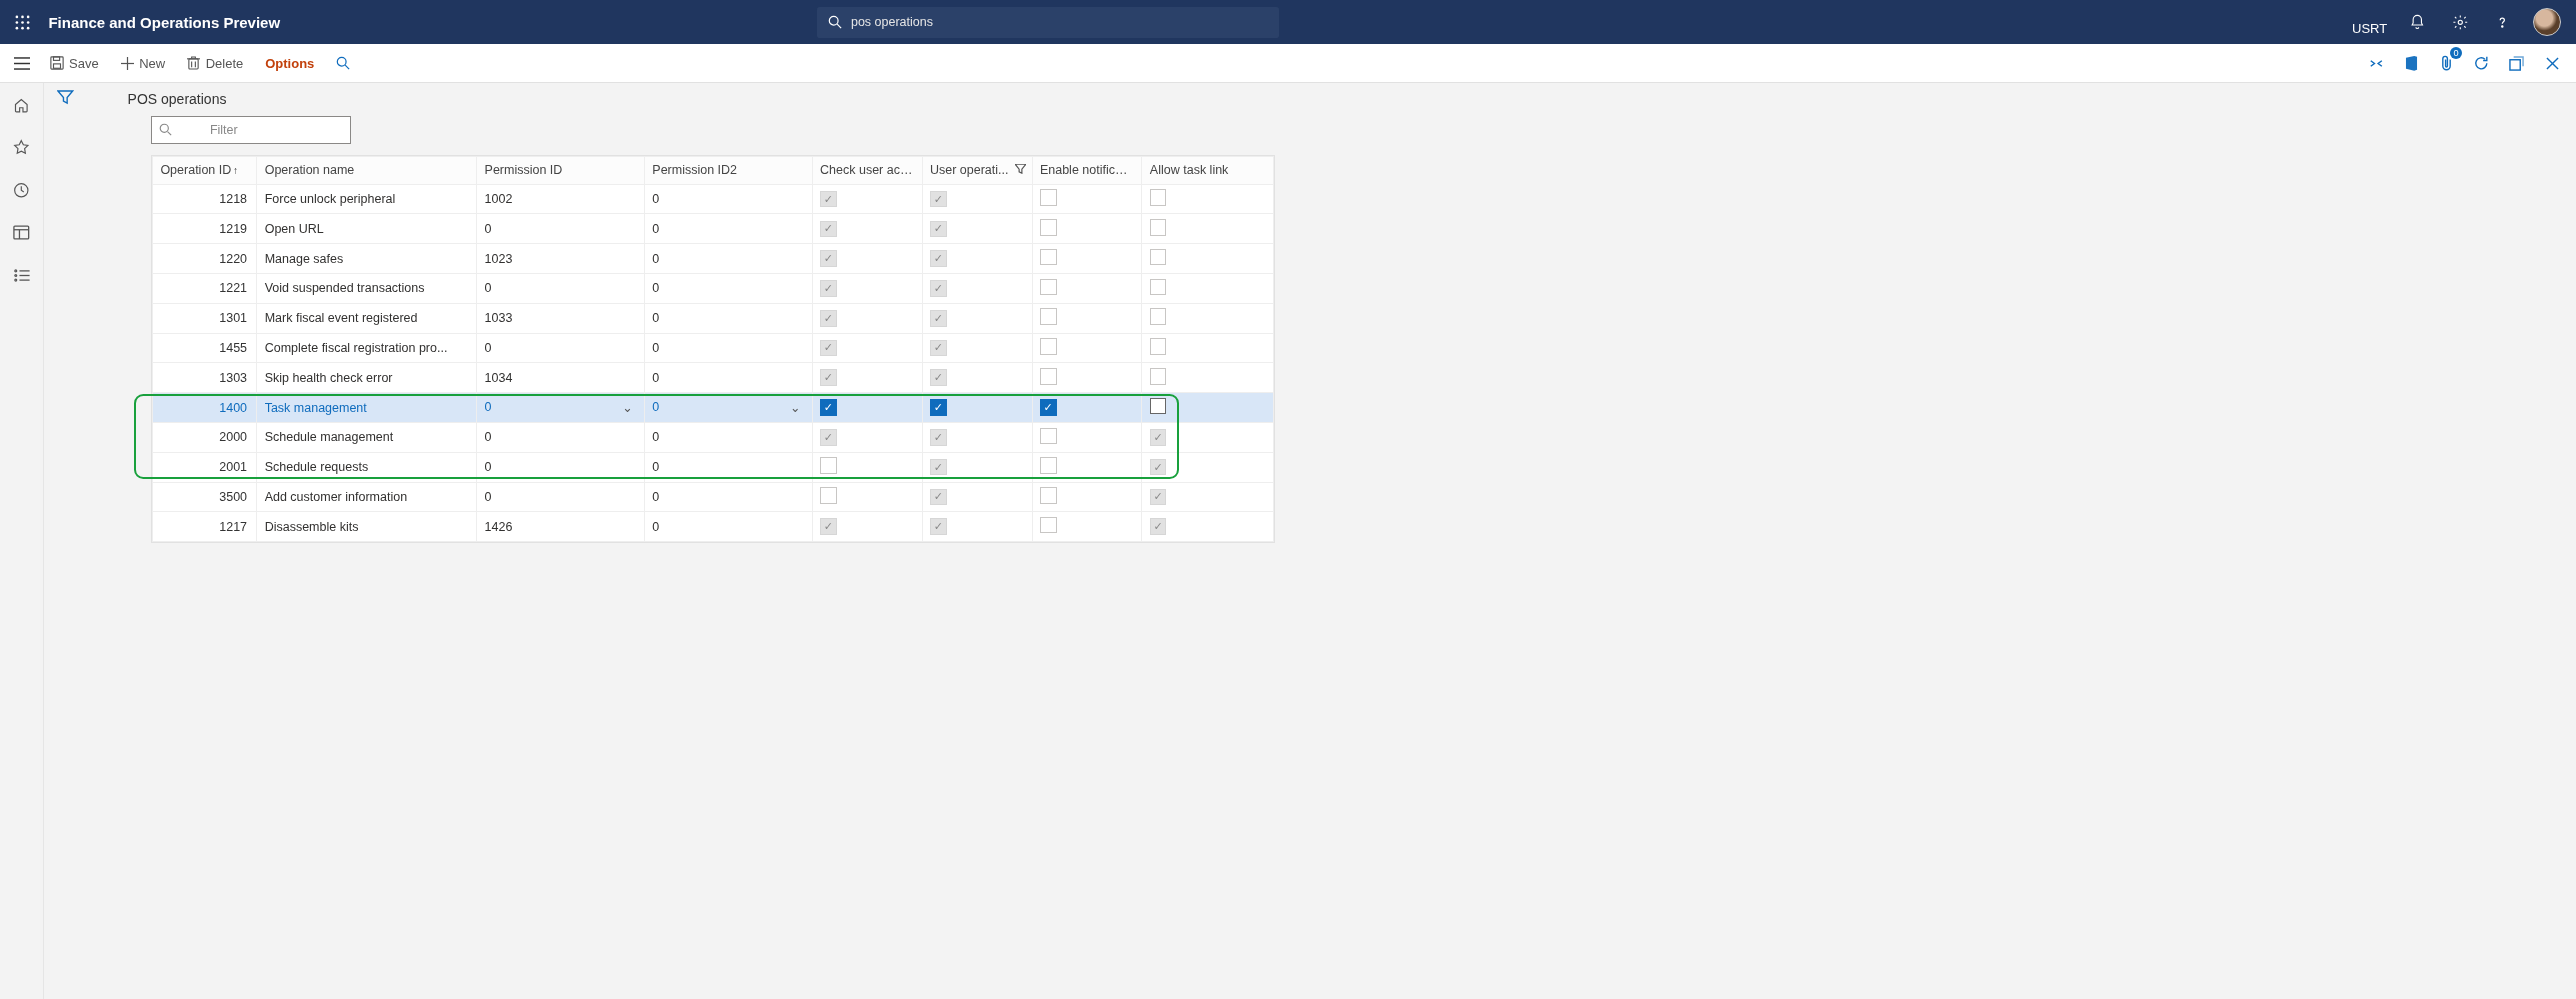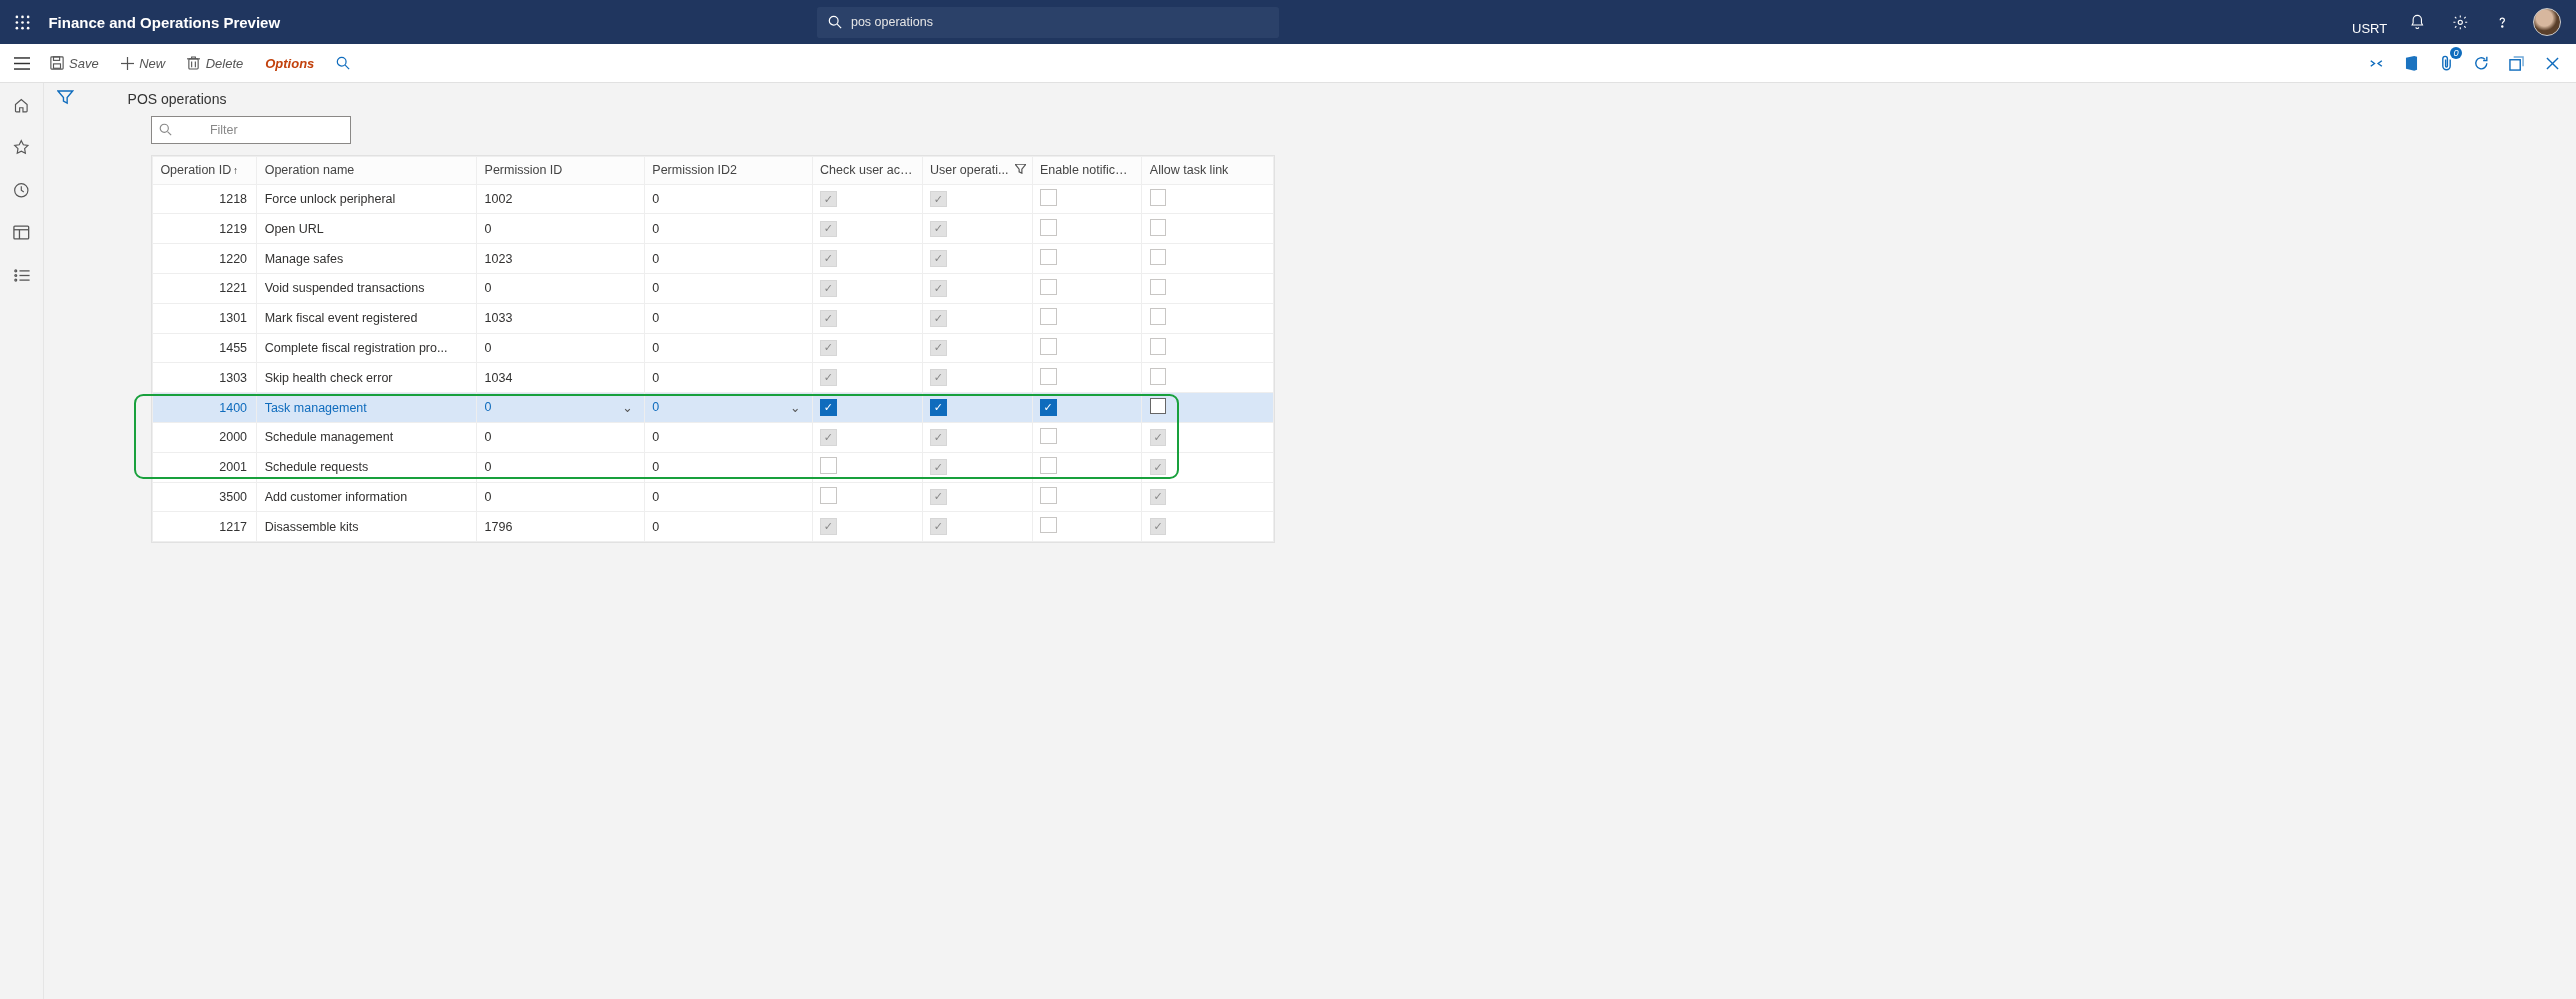--- a/index.html
+++ b/index.html
@@ -10,21 +10,21 @@
   .topnav .waffle { width: 30px; height: 30px; display: flex; align-items: center; justify-content: center; margin-right: 11px; }
   .topnav .title { font-size: 15px; font-weight: 600; }
   .topnav .search { margin-left: auto; margin-right: auto; width: 462px; height: 31px; background: #2b4169; border-radius: 2.8px; display: flex; align-items: center; padding: 0 11px; color: #e6e6e6; }
   .topnav .search svg { margin-right: 9.2px; flex-shrink:0; }
   .topnav .right { display: flex; align-items: center; gap: 18.5px; margin-left: auto; padding-right: 7.4px;}
   .topnav .company { font-size: 13px; font-weight:400;margin-top:12px; }
   .topnav .icon-btn { width: 24px; height: 24px; display:flex; align-items:center; justify-content:center; }
   .avatar { width: 28px; height: 28px; border-radius: 50%; background: radial-gradient(circle at 40% 35%, #d7b79e 0 35%, #5a3f2a 55% 100%); border:1.4px solid #ccc;}
 
   
-  .actionbar { height: 39px; background: #fff; border-bottom: 0.9px solid #e1e1e1; display: flex; align-items: center; padding: 0 5.5px; font-style: italic; }
+  .actionbar { height: 39px; background: #fff; border-bottom: 0.9px solid #e1e1e1; display: flex; align-items: center; padding: 0 5.5px; }
   .actionbar .hamb { width: 33px; display:flex; justify-content:center; }
   .actionbar .btn { display: flex; align-items:center; gap:5.5px; padding: 0 11px; height: 100%; color: #555; font-size: 13px; }
   .actionbar .btn.sel { color: #c2410c; font-weight:600; }
   .actionbar .spacer { flex: 1; }
   .actionbar .rightset { display:flex; align-items:center; gap:9.2px; padding-right:5.5px;}
   .actionbar .righticon { width:26px; height:26px; display:flex; align-items:center; justify-content:center; color:#0f6cbd; position:relative;}
   .paperclip-badge { position:absolute; top:-2.8px; right:-2.8px; background:#0f6cbd; color:#fff; font-size:9.2px; border-radius:7.4px; padding:0 3.7px; line-height:12px;}
 
   
   .mainwrap { display: flex; height: calc(100vh - 83px); }
@@ -399,21 +399,21 @@
               <td>0</td>
               <td>0</td>
               <td class="cbox"><span class="cb unchecked"></span></td>
               <td class="cbox"><span class="cb checked disabled"></span></td>
               <td class="cbox"><span class="cb unchecked"></span></td>
               <td class="cbox"><span class="cb checked disabled"></span></td>
             </tr>
             <tr>
               <td class="numcol">1217</td>
               <td>Disassemble kits</td>
-              <td>1796</td>
+              <td>1426</td>
               <td>0</td>
               <td class="cbox"><span class="cb checked disabled"></span></td>
               <td class="cbox"><span class="cb checked disabled"></span></td>
               <td class="cbox"><span class="cb unchecked"></span></td>
               <td class="cbox"><span class="cb checked disabled"></span></td>
             </tr>
           </tbody>
       </table>
       <div class="highlight-box" id="hlbox" style="left: -18.5px; width: 1045px; top: 238px; height: 85px;"></div>
     </div>

